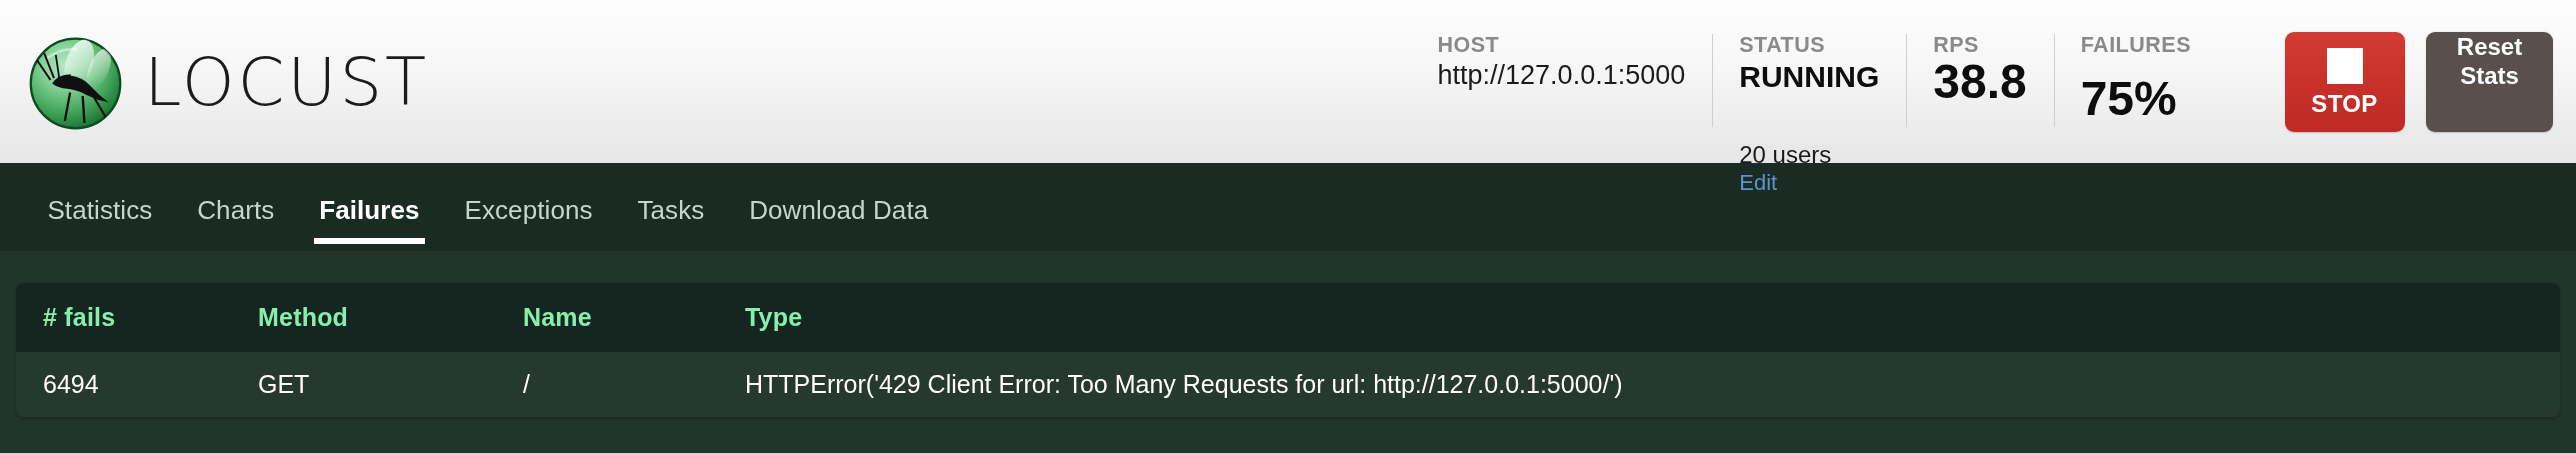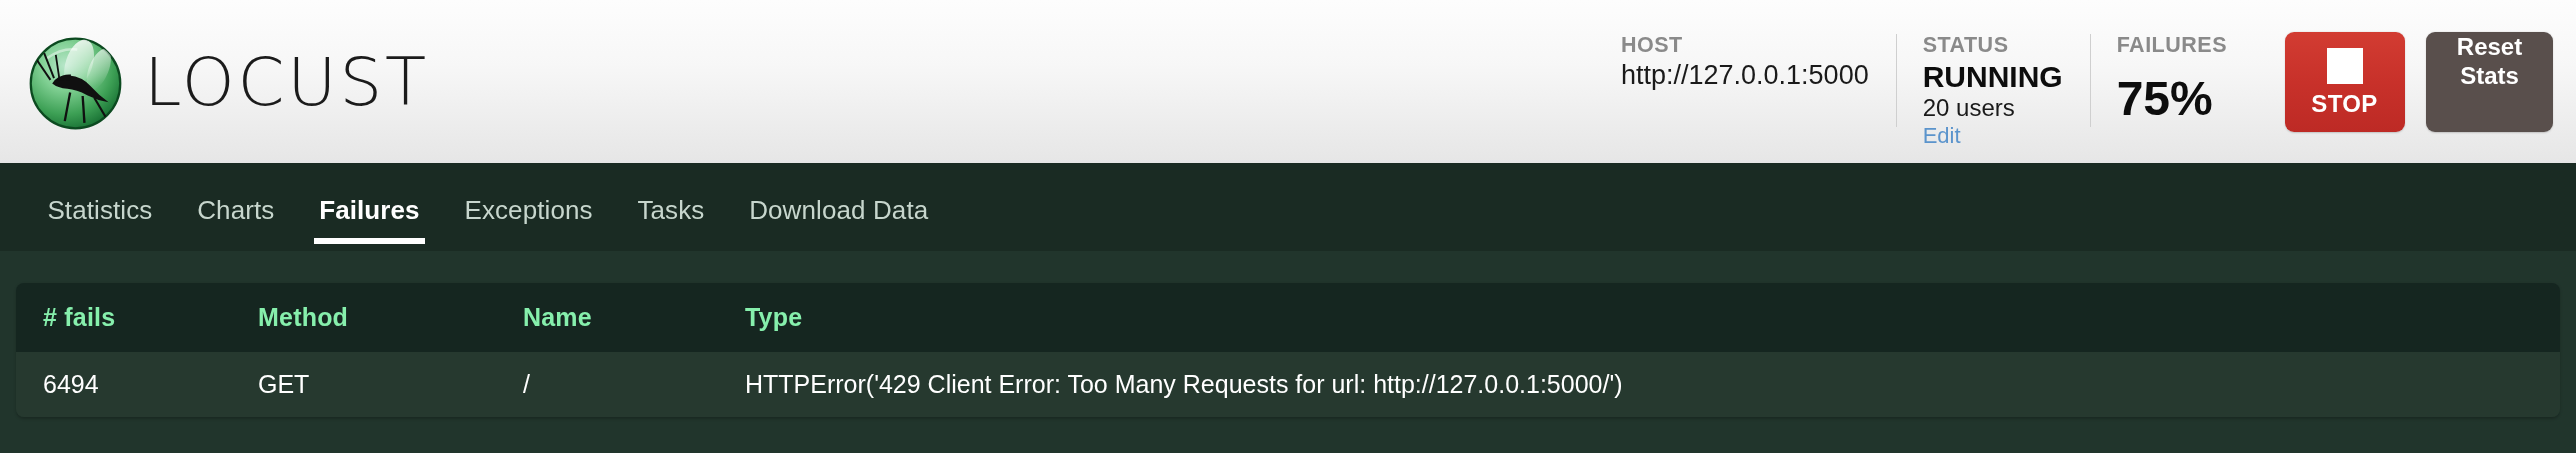--- a/index.html
+++ b/index.html
@@ -17,20 +17,21 @@
   }
 
   
   .header {
     position: relative;
     height: 163px;
     background: linear-gradient(to bottom, #fdfdfd 0%, #f7f7f7 40%, #ededed 75%, #e6e6e6 100%);
     display: flex;
     align-items: center;
     padding: 0 23px 0 20px;
+    gap: 36px;
   }
 
   .brand {
     display: flex;
     align-items: center;
     flex: 0 0 auto;
     margin-top: 3.6px;
   }
 
   .logo-wrap {
@@ -103,20 +104,21 @@
     color: #0d0d0d;
     line-height: 1.12;
     white-space: nowrap;
   }
 
   .stat-sub {
     font-size: 24px;
     color: #1a1a1a;
     line-height: 1.2;
     white-space: nowrap;
+    margin-top: 47px;
   }
 
   .edit-link {
     font-size: 22px;
     color: #5b94cc;
     text-decoration: none;
     line-height: 1.2;
     white-space: nowrap;
     cursor: pointer;
   }
@@ -341,20 +343,24 @@
       <div class="stat-value-host">http://127.0.0.1:5000</div>
     </div>
 
     <div class="stat">
       <div class="stat-label">STATUS</div>
       <div class="stat-value-status">RUNNING</div>
       <div class="stat-sub">20 users</div>
       <a class="edit-link" href="#">Edit</a>
     </div>
 
+    <div class="stat">
+      <div class="stat-label">RPS</div>
+      <div class="stat-value-big">38.8</div>
+    </div>
 
     <div class="stat">
       <div class="stat-label">FAILURES</div>
       <div class="stat-value-med">75%</div>
     </div>
 
   </div>
 
   <div class="buttons">
     <button class="btn-stop">

